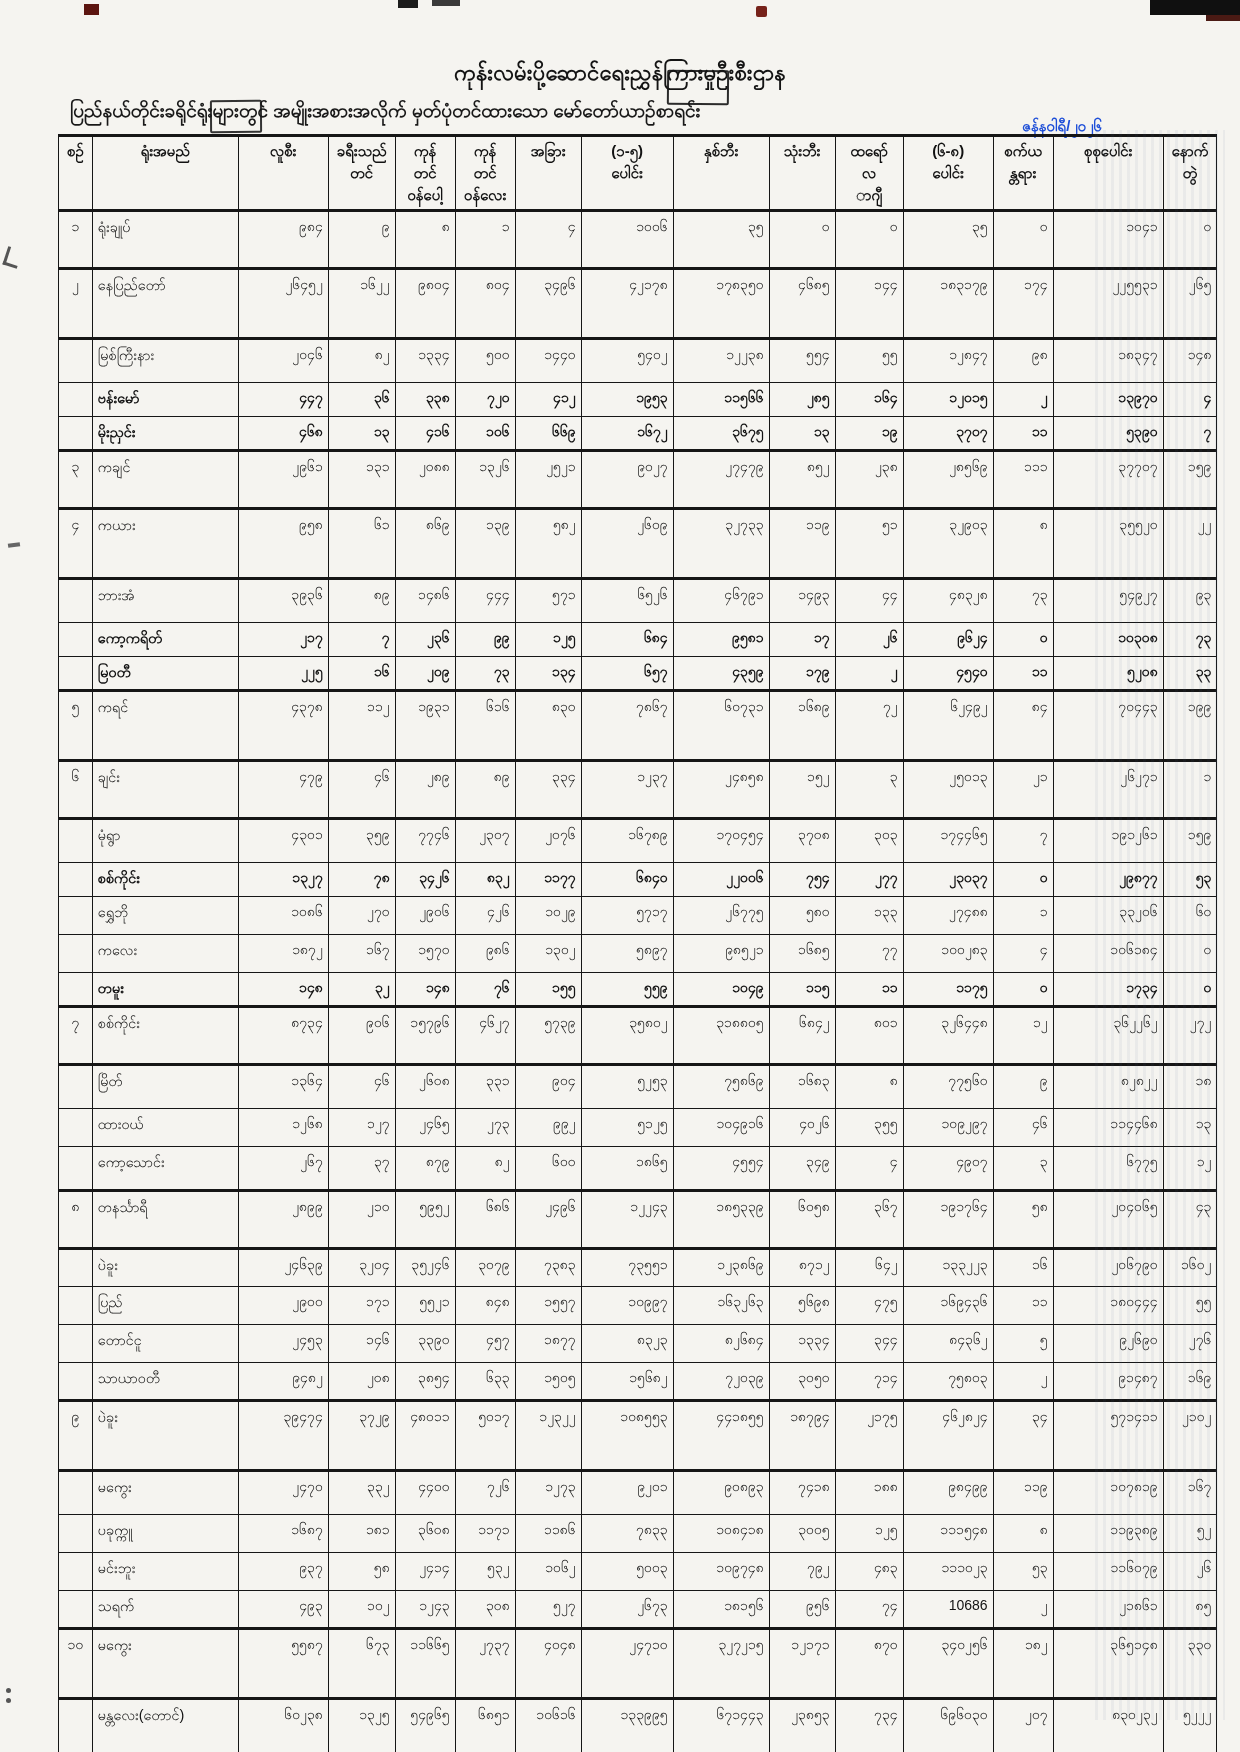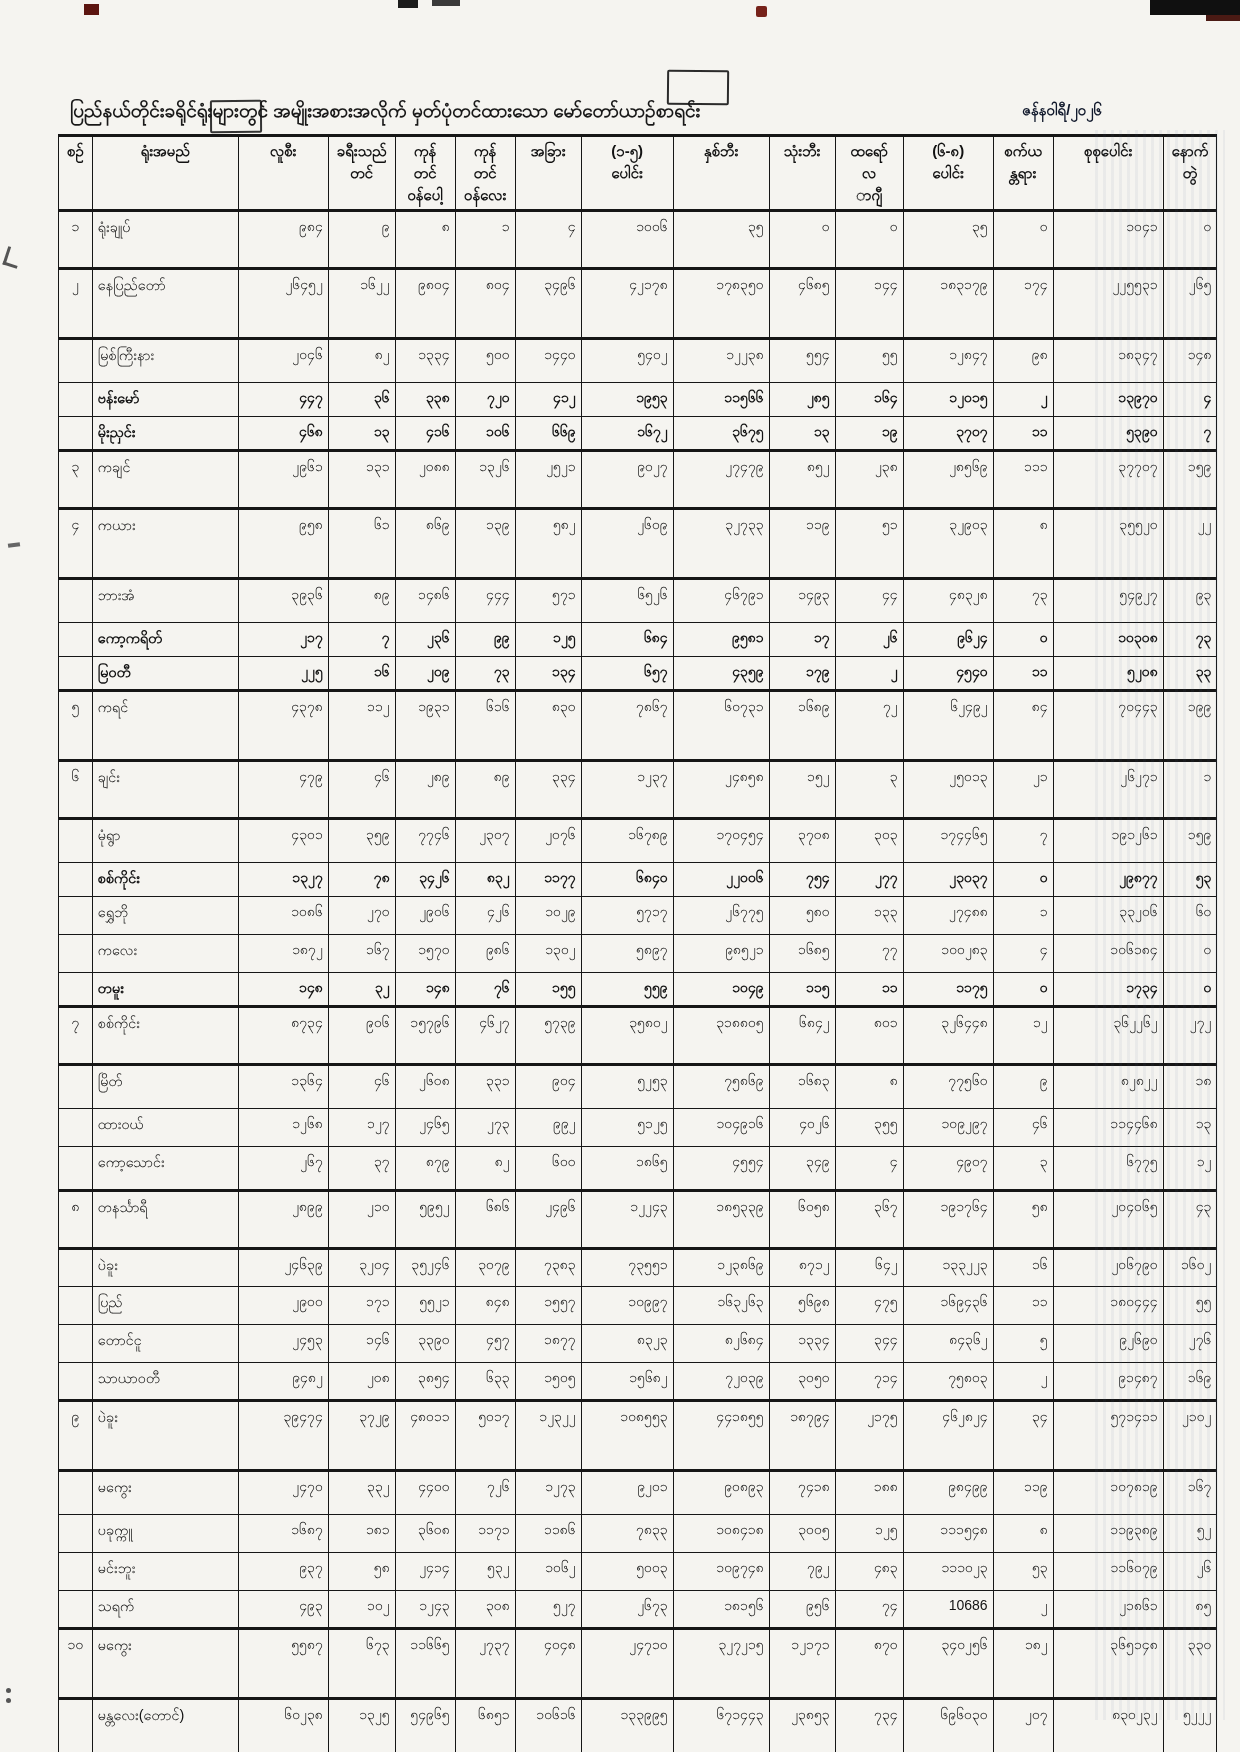--- a/index.html
+++ b/index.html
@@ -16,22 +16,22 @@
   }
   .doc-title{
     position:absolute;left:0;top:58px;width:1240px;text-align:center;
     font-size:22px;font-weight:700;color:#141414;letter-spacing:.3px;
   }
   .doc-subtitle{
     position:absolute;left:70px;top:98px;width:1000px;text-align:left;
     font-size:19px;font-weight:700;color:#181818;
   }
   .doc-date{
-    position:absolute;right:138px;top:100px;
-    font-size:15px;font-weight:700;color:#0f172a;
+    position:absolute;right:138px;top:116px;
+    font-size:15px;font-weight:700;color:#1d4ed8;
   }
   table{
     position:absolute;left:58px;top:134px;border-collapse:collapse;table-layout:fixed;
   }
   th,td{
     border:1.6px solid #161616;color:#121212;overflow:hidden;
     font-family:"Liberation Sans",sans-serif;
   }
   thead th{
     font-size:15px;font-weight:700;text-align:center;vertical-align:top;
@@ -69,20 +69,21 @@
   <div class="artifact a-t2"></div>
   <div class="artifact a-rd"></div>
   <div class="artifact a-tr"></div>
   <div class="artifact a-tr2"></div>
   <div class="artifact pen-box-1"></div>
   <div class="artifact pen-box-2"></div>
   <div class="artifact m1"></div>
   <div class="artifact m2"></div>
   <div class="artifact m3"></div>
 
+  <div class="doc-title">ကုန်းလမ်းပို့ဆောင်ရေးညွှန်ကြားမှုဦးစီးဌာန</div>
   <div class="doc-subtitle">ပြည်နယ်တိုင်းခရိုင်ရုံးများတွင် အမျိုးအစားအလိုက် မှတ်ပုံတင်ထားသော မော်တော်ယာဉ်စာရင်း</div>
   <div class="doc-date">ဇန်နဝါရီ/၂၀၂၆</div>
 
   <table>
     <colgroup>
         <col style="width: 28px;">
         <col style="width: 146px;">
         <col style="width: 90px;">
         <col style="width: 64px;">
         <col style="width: 60px;">

